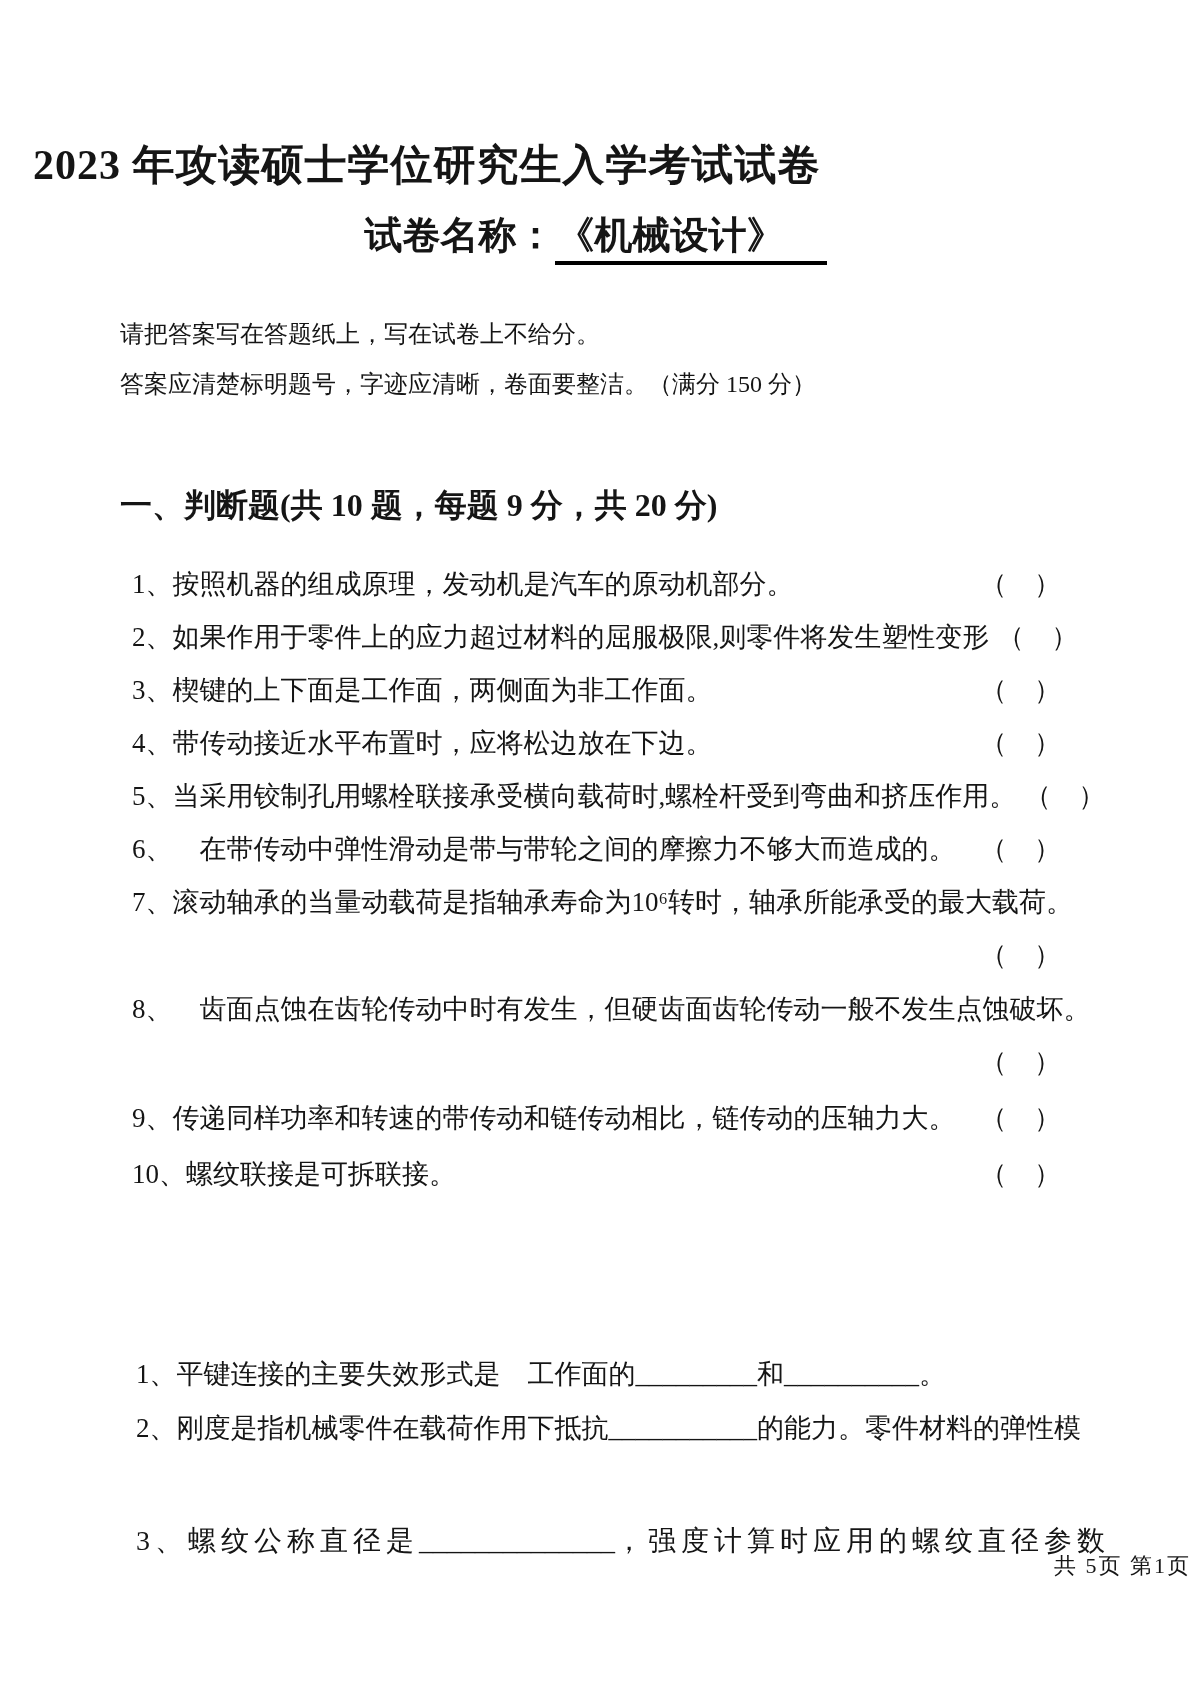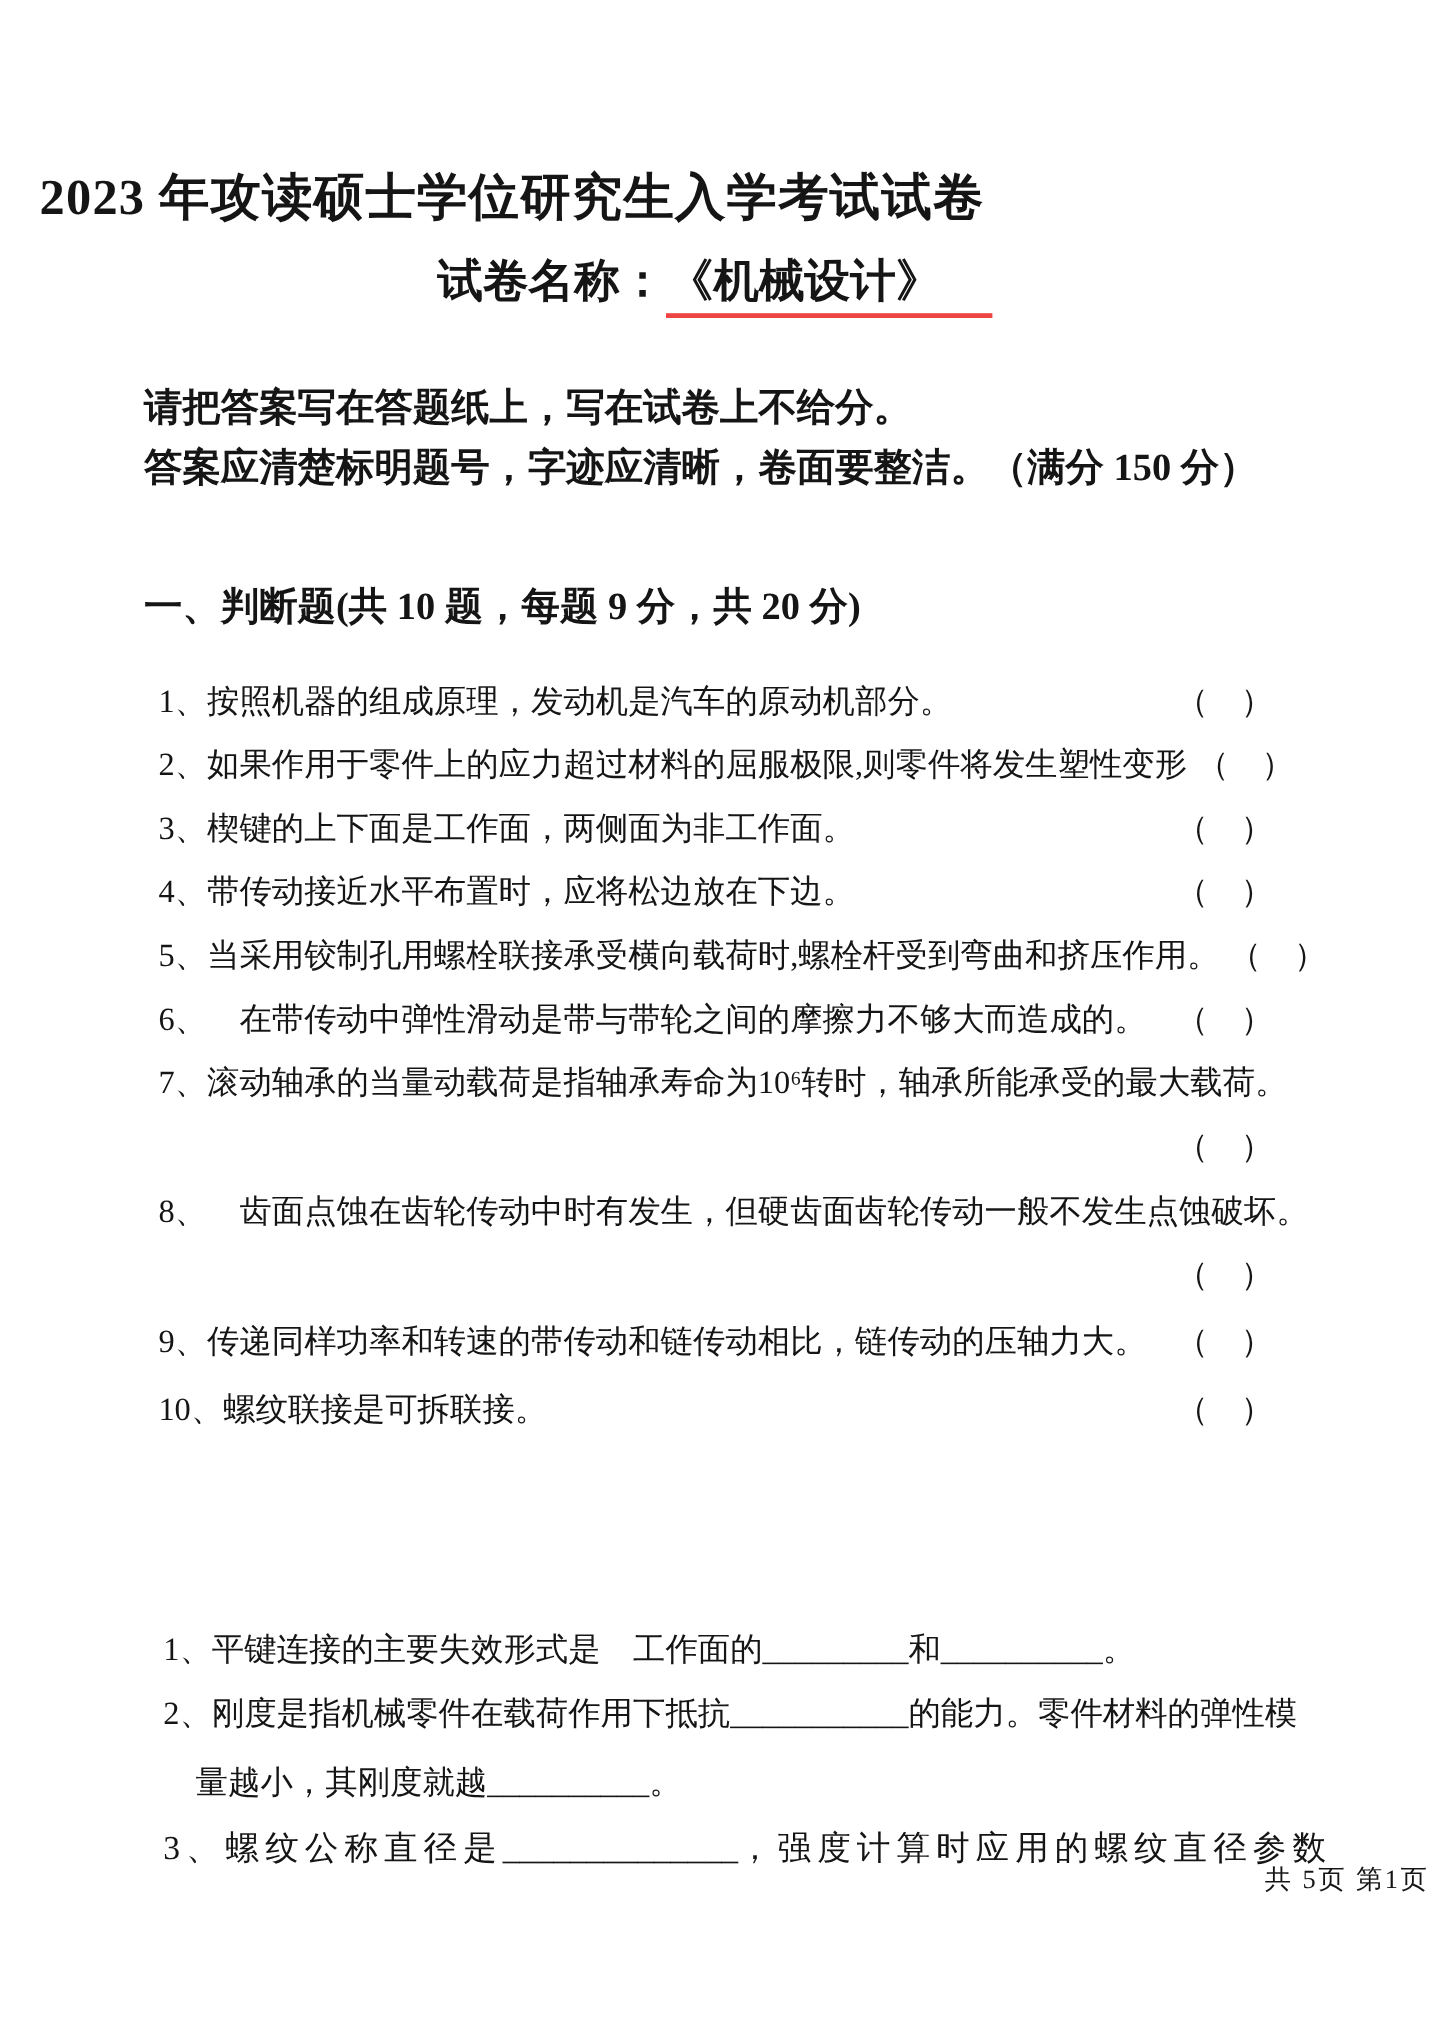--- a/index.html
+++ b/index.html
@@ -7,22 +7,22 @@
     position:relative;
     width:1191px;height:1683px;
     background:#ffffff;
     color:#151515;
     font-family:"Liberation Serif","DejaVu Serif",serif;
     overflow:hidden;
   }
   .row{position:absolute;line-height:1.22;white-space:nowrap;}
   .title1{top:140px;left:0;width:100%;font-size:42px;font-weight:bold;letter-spacing:1px;margin-left:33px;}
   .title2{top:212px;left:0;width:100%;text-align:center;font-size:38px;font-weight:bold;}
-  .uline{display:inline-block;border-bottom:4px solid #ef4444;padding:0 42px 3px 2px;text-align:center;}
-  .inst{left:120px;font-size:32px;font-weight:bold;}
+  .uline{display:inline-block;border-bottom:4px solid #000000;padding:0 42px 3px 2px;text-align:center;}
+  .inst{left:120px;font-size:24px;font-weight:normal;}
   .sec{left:120px;font-size:32px;font-weight:bold;}
   .q{left:120px;width:941px;font-size:27px;display:flex;justify-content:space-between;}
   .q .qt{flex:0 1 auto;margin-left:12px;}
   .q .qp{flex:0 0 auto;padding-left:8px;}
   .qponly{left:120px;width:941px;font-size:27px;text-align:right;}
   .f{left:136px;font-size:27px;margin-top:28px;}
   .f2cont{left:163px;}
   .fsp{letter-spacing:5px;}
   .footer{left:0;width:100%;text-align:right;font-size:22px;letter-spacing:2px;}
 </style>
@@ -83,20 +83,19 @@
   </div>
   <div class="row q" style="top:1158px">
     <span class="qt">10、螺纹联接是可拆联接。</span>
     <span class="qp">（　）</span>
   </div>
 
 
   <div class="row f" style="top:1330px">1、平键连接的主要失效形式是　工作面的_________和__________。</div>
 
   <div class="row f" style="top:1384px">2、刚度是指机械零件在载荷作用下抵抗___________的能力。零件材料的弹性模</div>
-  <div class="row f f2cont" style="top:1441px">量越小，其刚度就越__________。</div>
 
   <div class="row f" style="top:1496px;font-size:28px"><span class="fsp">3、螺纹公称直径是</span><span>______________</span><span class="fsp">，强度计算时应用的螺纹直径参数</span>
   </div>
 
   <div class="row footer" style="top:1553px">共 5页 第1页</div>
 
 </div>
 
 </body></html>

